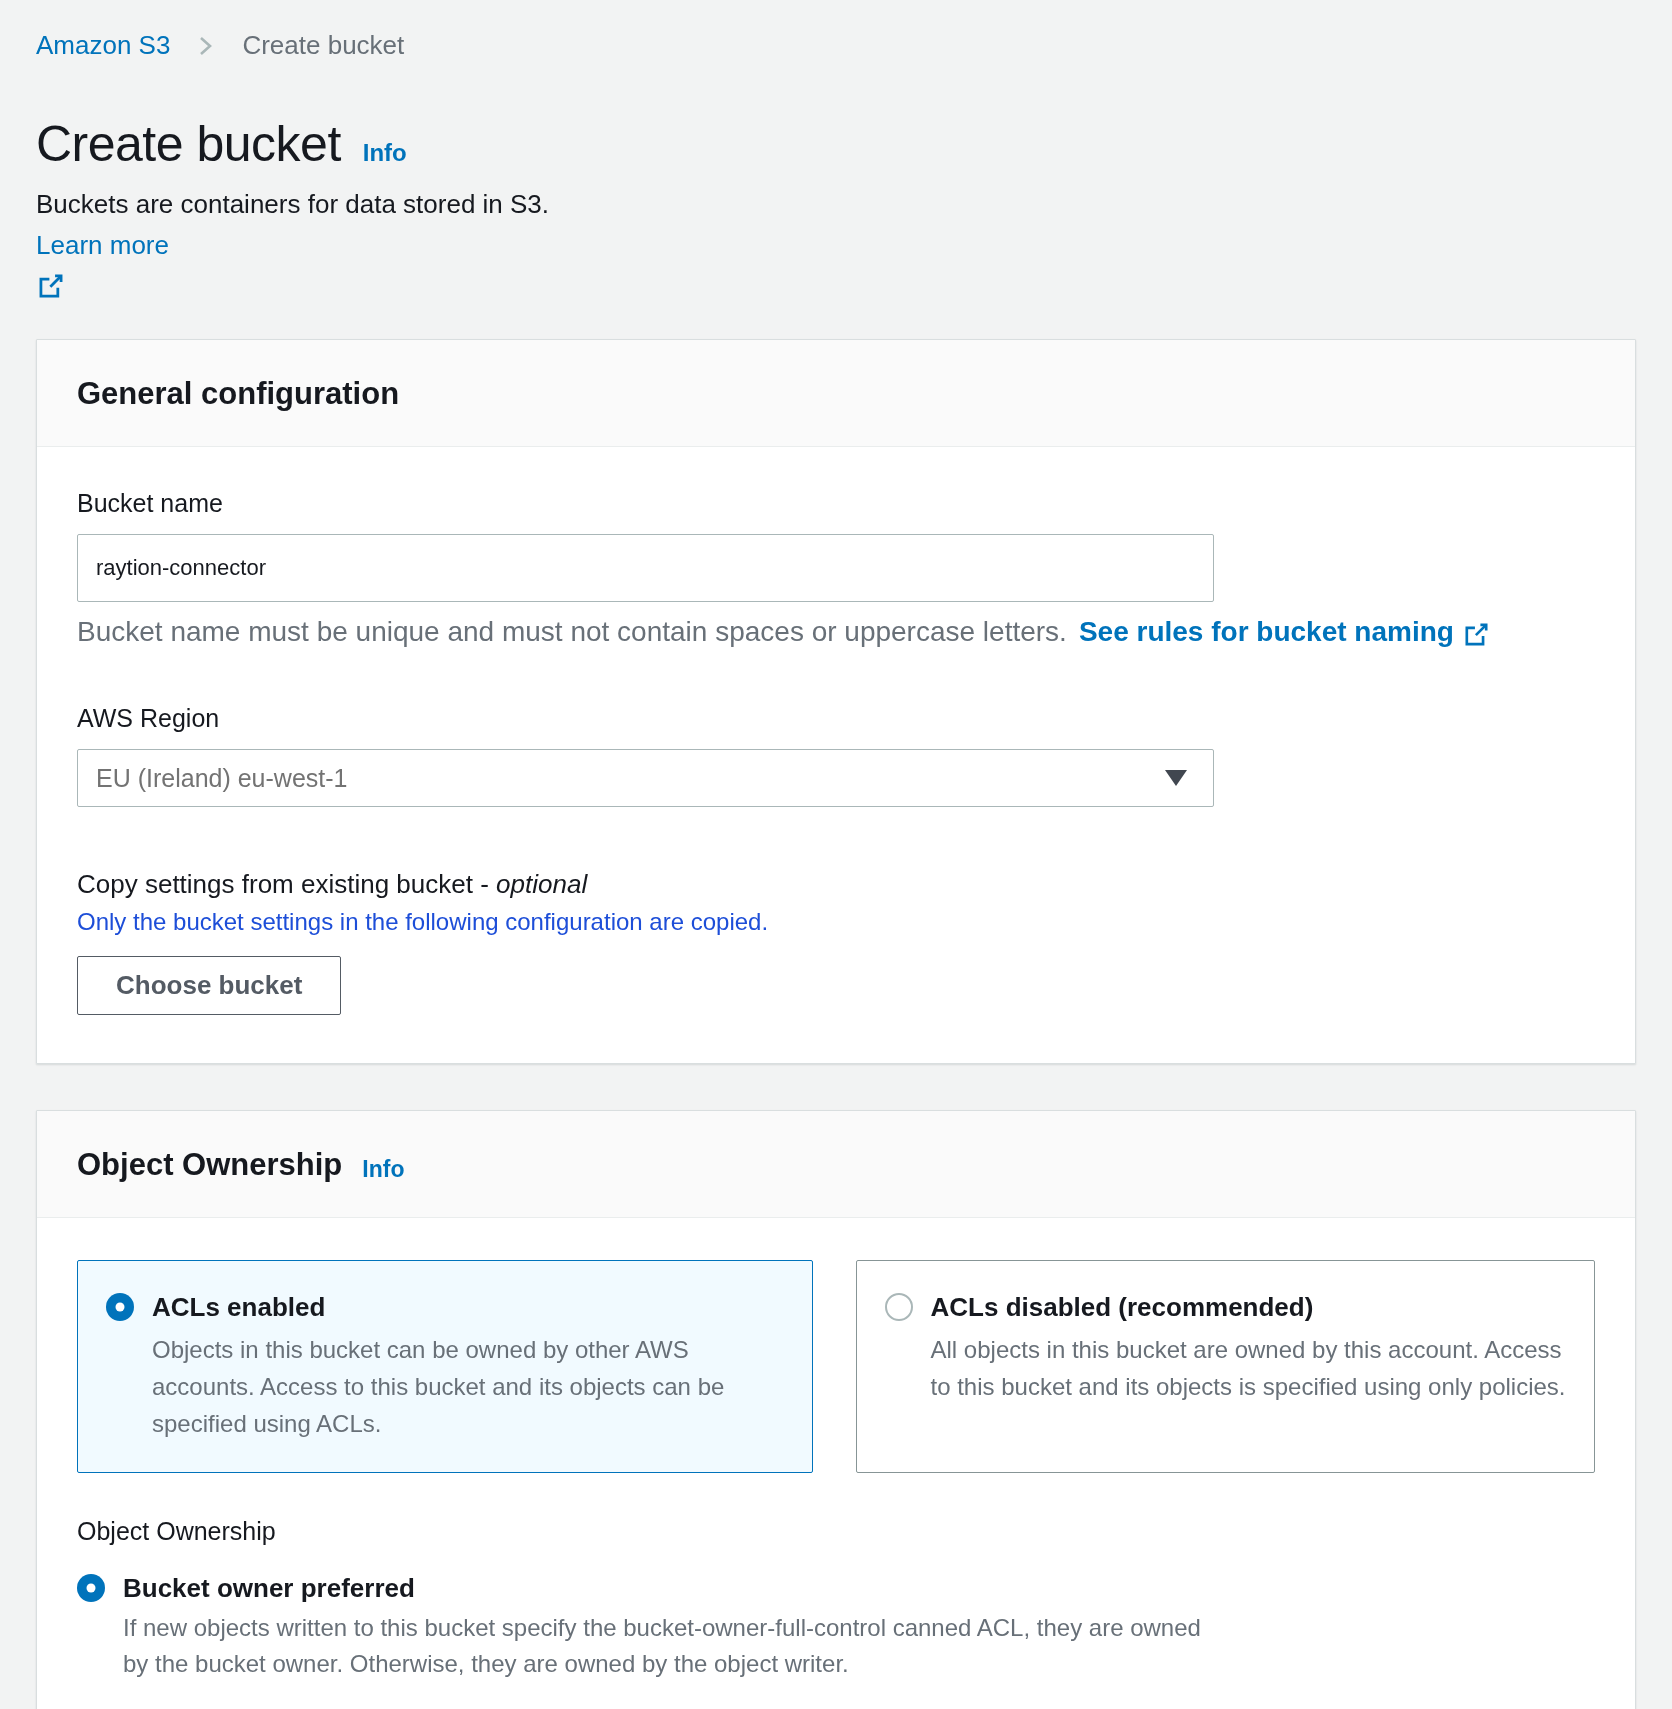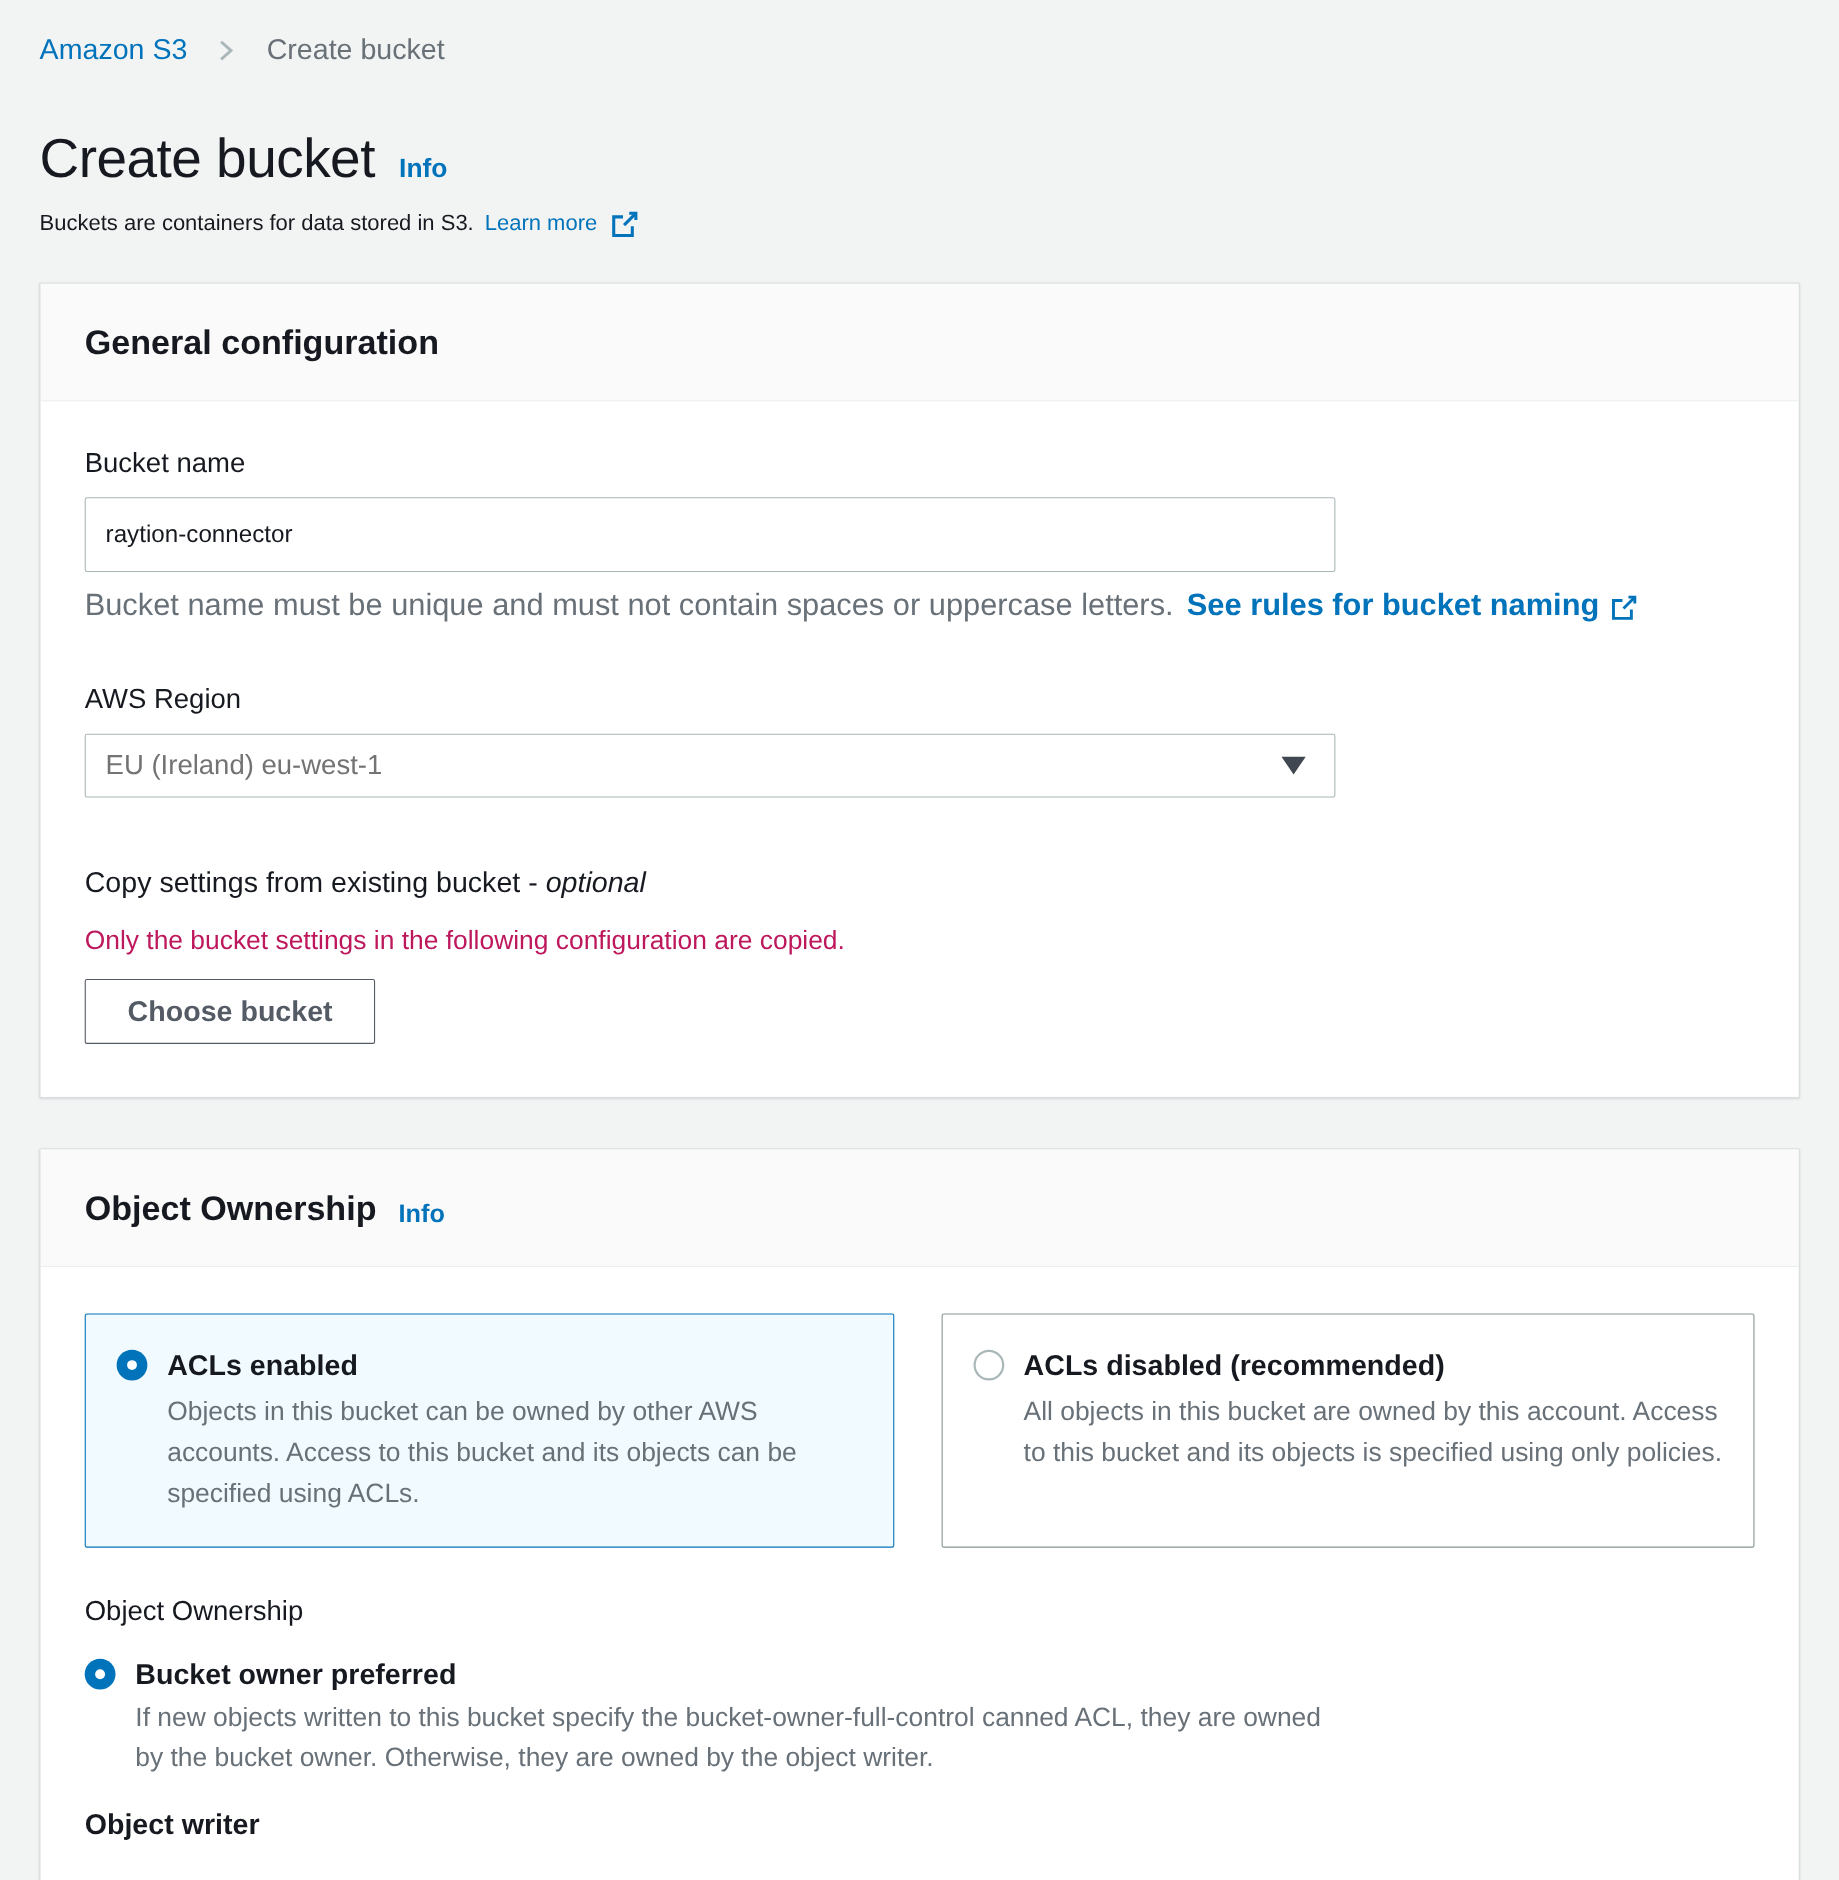--- a/index.html
+++ b/index.html
@@ -16,21 +16,21 @@
   .breadcrumb { display: flex; align-items: center; font-size: 26px; gap: 28px; }
   .breadcrumb a { color: #0073bb; text-decoration: none; cursor: pointer; }
   .breadcrumb .crumb-current { color: #687078; }
   .crumb-sep { display: inline-flex; align-items: center; }
 
   
   .page-header { margin-top: 54px; }
   .title-row { display: flex; align-items: baseline; gap: 22px; }
   h1 { font-size: 50px; font-weight: 500; letter-spacing: -0.5px; color: #16191f; }
   .info-link { color: #0073bb; font-size: 24px; font-weight: 700; text-decoration: none; cursor: pointer; }
-  .subtitle { margin-top: 16px; font-size: 20px; display: flex; align-items: flex-end; gap: 10px; }
+  .subtitle { margin-top: 16px; font-size: 26px; display: flex; align-items: flex-start; gap: 10px; flex-direction: column; }
   .text-link { color: #0073bb; text-decoration: none; cursor: pointer; }
   .ext-icon { display: inline-flex; color: #0073bb; margin-left: 2px; position: relative; top: 2px; }
 
   
   .panel {
     margin-top: 42px; width: 1600px; background: #ffffff;
     border: 1px solid #d9dedf; border-radius: 1px;
     box-shadow: 0 1px 2px 0 rgba(0,28,36,0.12);
   }
   .panel-header { background: #fafafa; padding: 36px 40px 34px 40px; border-bottom: 1px solid #eaeded; }
@@ -58,21 +58,21 @@
     padding: 0 26px 0 18px; cursor: pointer; font-size: 25px; color: #737373;
   }
   .caret-down {
     width: 0; height: 0;
     border-left: 11px solid transparent; border-right: 11px solid transparent;
     border-top: 16px solid #414750;
   }
   .copy-block { margin-top: 62px; }
   .copy-label { font-size: 26px; color: #16191f; }
   .copy-label em { font-style: italic; }
-  .copy-desc { margin-top: 24px; font-size: 24px; color: #be185d; }
+  .copy-desc { margin-top: 8px; font-size: 24px; color: #1d4ed8; }
   .btn-secondary {
     margin-top: 20px; display: inline-block; background: #fff;
     border: 1px solid #545b64; border-radius: 2px; color: #545b64;
     font-family: Liberation Sans, sans-serif;
     font-size: 26px; font-weight: 700; padding: 13px 38px; cursor: pointer;
   }
 
   
   .cards-row { display: flex; gap: 43px; }
   .radio-card {

